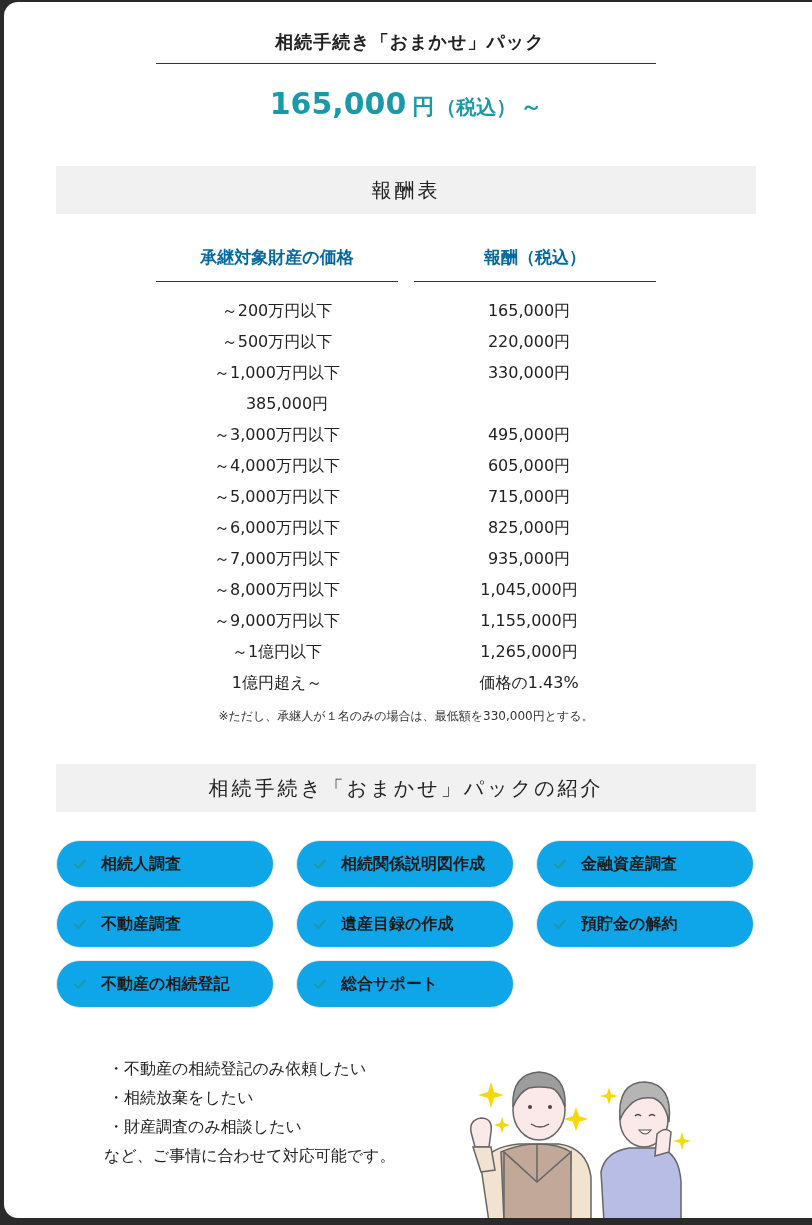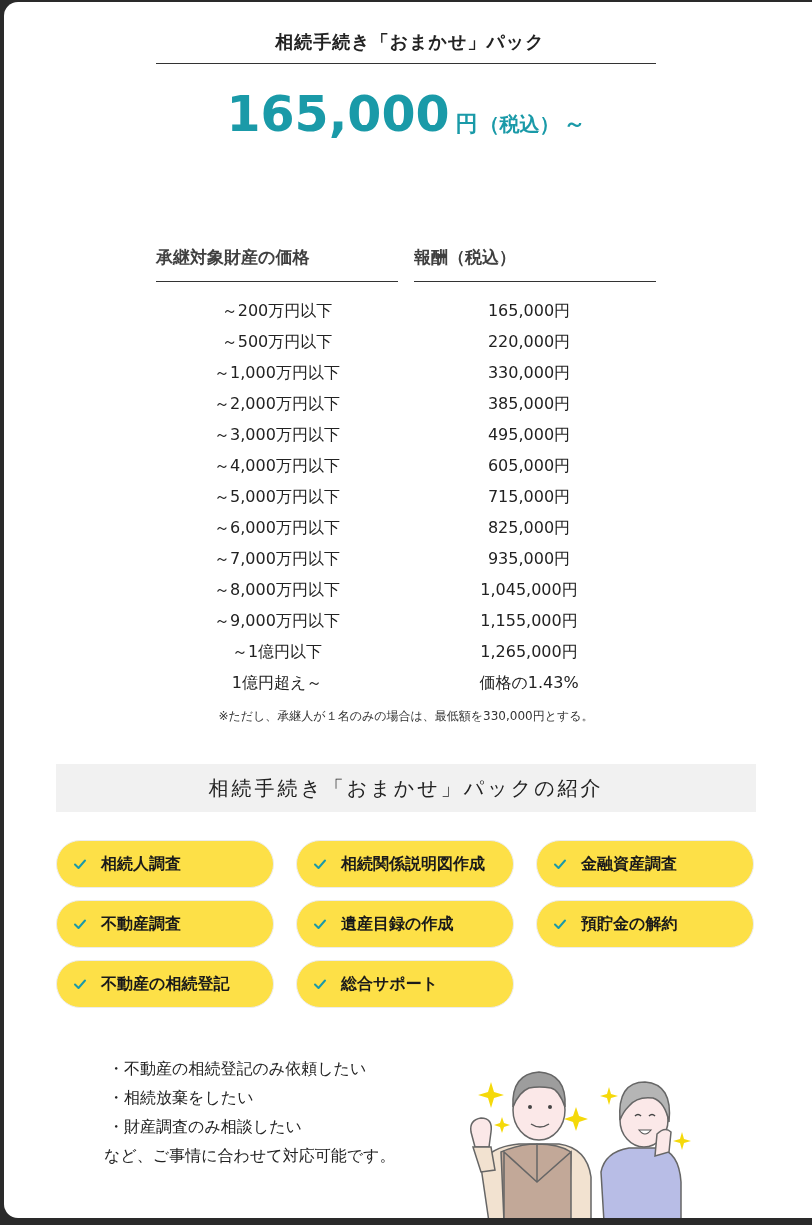--- a/index.html
+++ b/index.html
@@ -24,50 +24,50 @@
     text-align: center; font-size: 18px; font-weight: bold; color: #222;
     letter-spacing: 1px;
   }
   .pack-rule {
     position: absolute; left: 152px; top: 61px; width: 500px; height: 1px; background: #333;
   }
   .price-line {
     position: absolute; left: 152px; top: 84px; width: 500px;
     text-align: center; color: #1a9aa8; font-weight: bold;
   }
-  .price-amount { font-size: 49px; letter-spacing: 0px; }
+  .price-amount { font-size: 30px; letter-spacing: 0px; }
   .price-unit { font-size: 22px; margin-left: 6px; }
   .price-suffix { font-size: 20px; margin-left: 2px; }
   .price-tilde { font-size: 22px; margin-left: 4px; }
 
   .section-head {
     position: absolute; left: 52px; width: 700px; height: 48px;
     background: #f1f1f1; text-align: center; line-height: 48px;
     font-size: 20px; letter-spacing: 3px; color: #222;
   }
   .col-head {
-    position: absolute; top: 244px; width: 242px; text-align: left;
-    font-size: 17px; font-weight: bold; color: #404040;
+    position: absolute; top: 244px; width: 242px; text-align: center;
+    font-size: 17px; font-weight: bold; color: #0369a1;
   }
   .col-rule { position: absolute; top: 279px; width: 242px; height: 1px; background: #333; }
   .fee-table { position: absolute; left: 152px; top: 293px; width: 500px; }
   .fee-row { display: flex; height: 31px; line-height: 31px; font-size: 16px; color: #222; }
   .fee-range { width: 242px; text-align: center; }
   .fee-value { width: 242px; margin-left: 10px; text-align: center; }
   .fee-note {
     position: absolute; left: 52px; top: 706px; width: 700px; text-align: center;
     font-size: 12px; color: #333;
   }
 
   .services {
     position: absolute; left: 52px; top: 838px; width: 700px;
     display: grid; grid-template-columns: 218px 218px 218px; column-gap: 22px; row-gap: 12px;
   }
   .service-pill {
-    height: 48px; border: 1px solid #ececec; border-radius: 24px; background: #fde047;
+    height: 48px; border: 1px solid #ececec; border-radius: 24px; background: #0ea5e9;
     display: flex; align-items: center; padding-left: 16px; box-sizing: border-box;
   }
   .check-icon { width: 14px; height: 14px; margin-right: 14px; }
   .service-label { font-size: 16px; font-weight: bold; color: #1a1a1a; }
 
   .cases {
     position: absolute; left: 104px; top: 1052px; width: 340px;
     font-size: 16px; line-height: 29px; color: #222;
   }
   .case-item { white-space: nowrap; }
@@ -78,41 +78,41 @@
 
 <div class="card">
 
   <div class="pack-title">相続手続き「おまかせ」パック</div>
   <div class="pack-rule"></div>
 
   <div class="price-line">
     <span class="price-amount">165,000</span><span class="price-unit">円</span><span class="price-suffix">（税込）</span><span class="price-tilde">～</span>
   </div>
 
+  <div class="section-head" style="top:164px;">報酬表</div>
 
   <div class="col-head" style="left:152px;">承継対象財産の価格</div>
   <div class="col-head" style="left:410px;">報酬（税込）</div>
   <div class="col-rule" style="left:152px;"></div>
   <div class="col-rule" style="left:410px;"></div>
 
   <div class="fee-table">
     <div class="fee-row">
         <span class="fee-range">～200万円以下</span>
         <span class="fee-value">165,000円</span>
       </div>
     <div class="fee-row">
         <span class="fee-range">～500万円以下</span>
         <span class="fee-value">220,000円</span>
       </div>
     <div class="fee-row">
         <span class="fee-range">～1,000万円以下</span>
         <span class="fee-value">330,000円</span>
       </div>
     <div class="fee-row">
-        <span class="fee-range">～2,000万円以下</span>
         <span class="fee-value">385,000円</span>
       </div>
     <div class="fee-row">
         <span class="fee-range">～3,000万円以下</span>
         <span class="fee-value">495,000円</span>
       </div>
     <div class="fee-row">
         <span class="fee-range">～4,000万円以下</span>
         <span class="fee-value">605,000円</span>
       </div>

